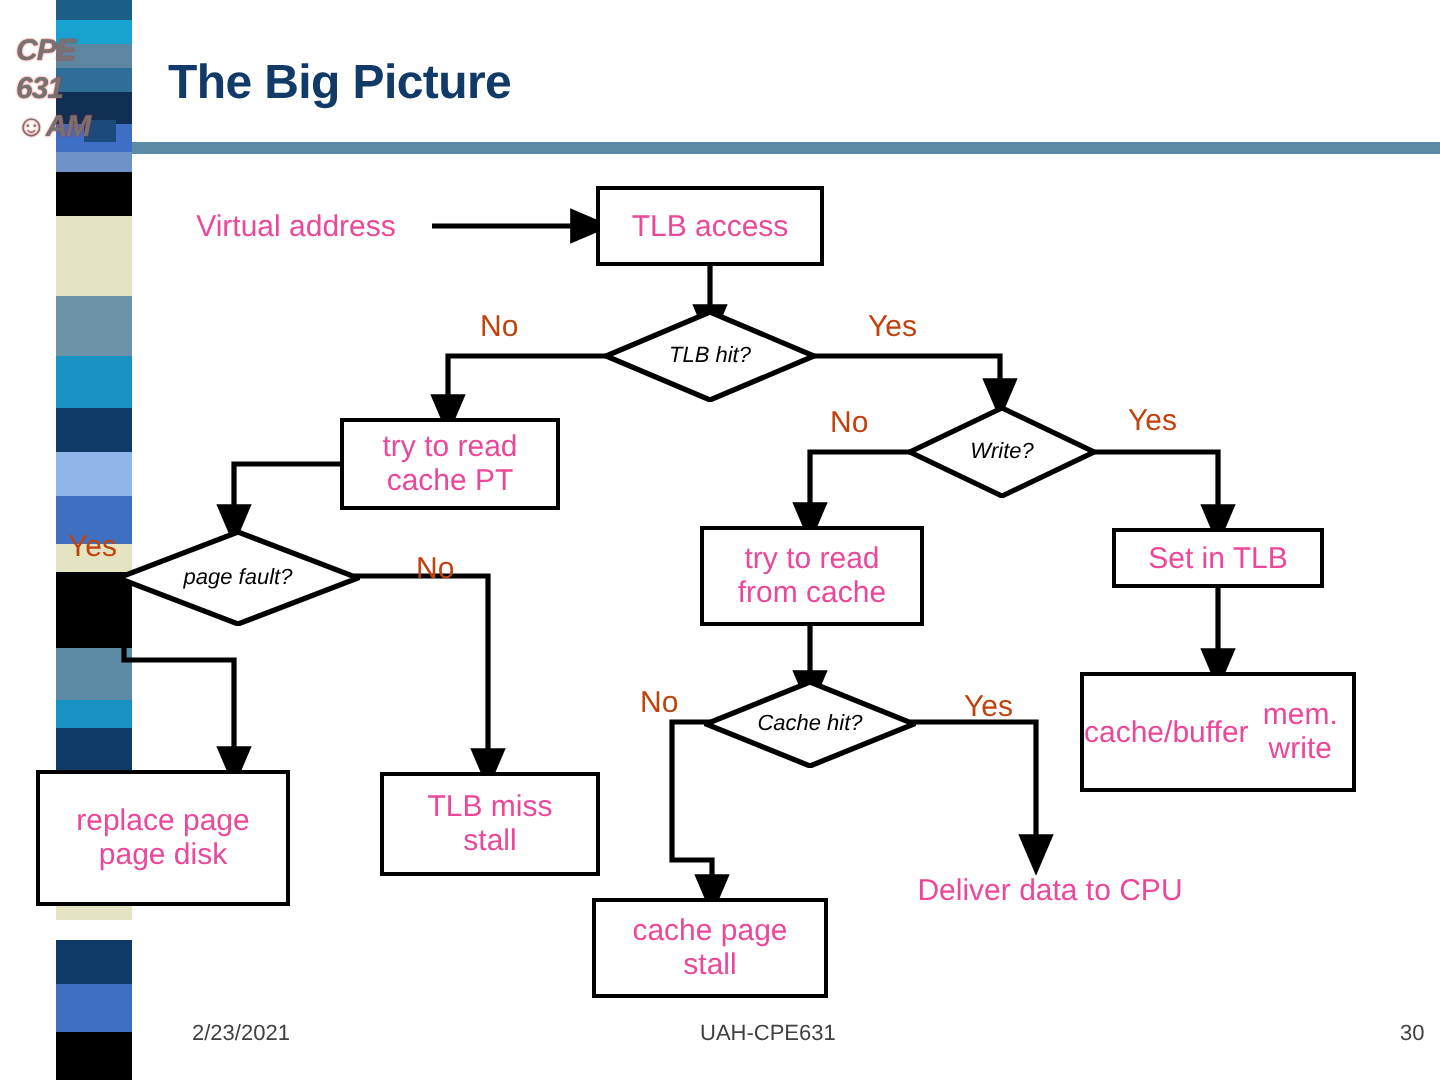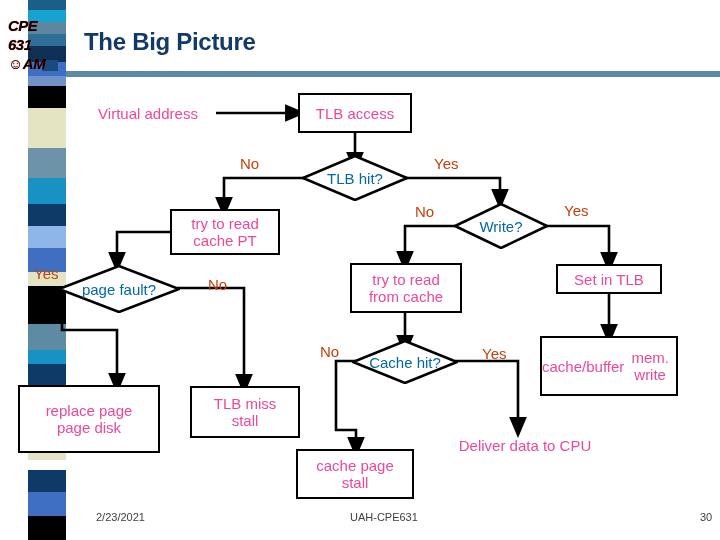--- a/index.html
+++ b/index.html
@@ -21,21 +21,21 @@
     width: 38px; height: 540px;
     z-index: 1;
   }
   #sidebar .band { position:absolute; left:0; width:100%; }
 
   
   #logo {
     position: absolute; left: 8px; top: 16px;
     width: 56px; height: 62px;
     z-index: 4;
-    color: #000000;
+    color: #737373;
     font-weight: bold;
     font-style: italic;
     font-size: 15px;
     line-height: 19px;
     letter-spacing: -0.5px;
     text-shadow: 0 0 1px #e8221f;
   }
   #page-title {
     position: absolute; left: 84px; top: 28px;
     font-size: 24px; font-weight: bold;
@@ -71,22 +71,23 @@
     border: 2px solid #000;
     background: #ffffff;
   }
   .plain { background: transparent; }
   .diamond-wrap { position: absolute; z-index: 6; }
   .diamond-wrap svg { position:absolute; left:0; top:0; }
   .diamond-label {
     position: absolute; left:0; top:0;
     width:100%; height:100%;
     display:flex; align-items:center; justify-content:center;
-    font-size:15px; color:#0369a1;
+    font-size:11px; color:#000000;
     z-index: 2;
+    font-style: italic;
   }
   .edge-label {
     position: absolute;
     font-size: 15px; color: #c2410c;
     z-index: 7;
     background: transparent;
   }
   #wires { position:absolute; left:0; top:0; width:720px; height:540px; z-index:4; }
 
   
@@ -204,21 +205,21 @@
   <div class="diamond-wrap" style="left:58px; top:265px; width:122px; height:48px;">
     <svg width="122" height="48" viewBox="0 0 122 48">
       <polygon points="61,1 121,24 61,47 1,24" fill="#fff" stroke="#000" stroke-width="2.6"></polygon>
     </svg>
     <div class="diamond-label">page fault?</div>
   </div>
 
   <div class="edge-label" style="left:34px; top:265px;">Yes</div>
   <div class="edge-label" style="left:208px; top:276px;">No</div>
 
-  <div class="node box" style="left:18px; top:385px; width:142px; height:68px; flex-direction:column;">
+  <div class="node box" style="left:18px; top:385px; width:127px; height:68px; flex-direction:column;">
     <div>replace page</div>
     <div>page disk</div>
   </div>
 
   <div class="node box" style="left:190px; top:386px; width:110px; height:52px; flex-direction:column;">
     <div>TLB miss</div>
     <div>stall</div>
   </div>
 
   <div class="diamond-wrap" style="left:454px; top:203px; width:94px; height:46px;">

